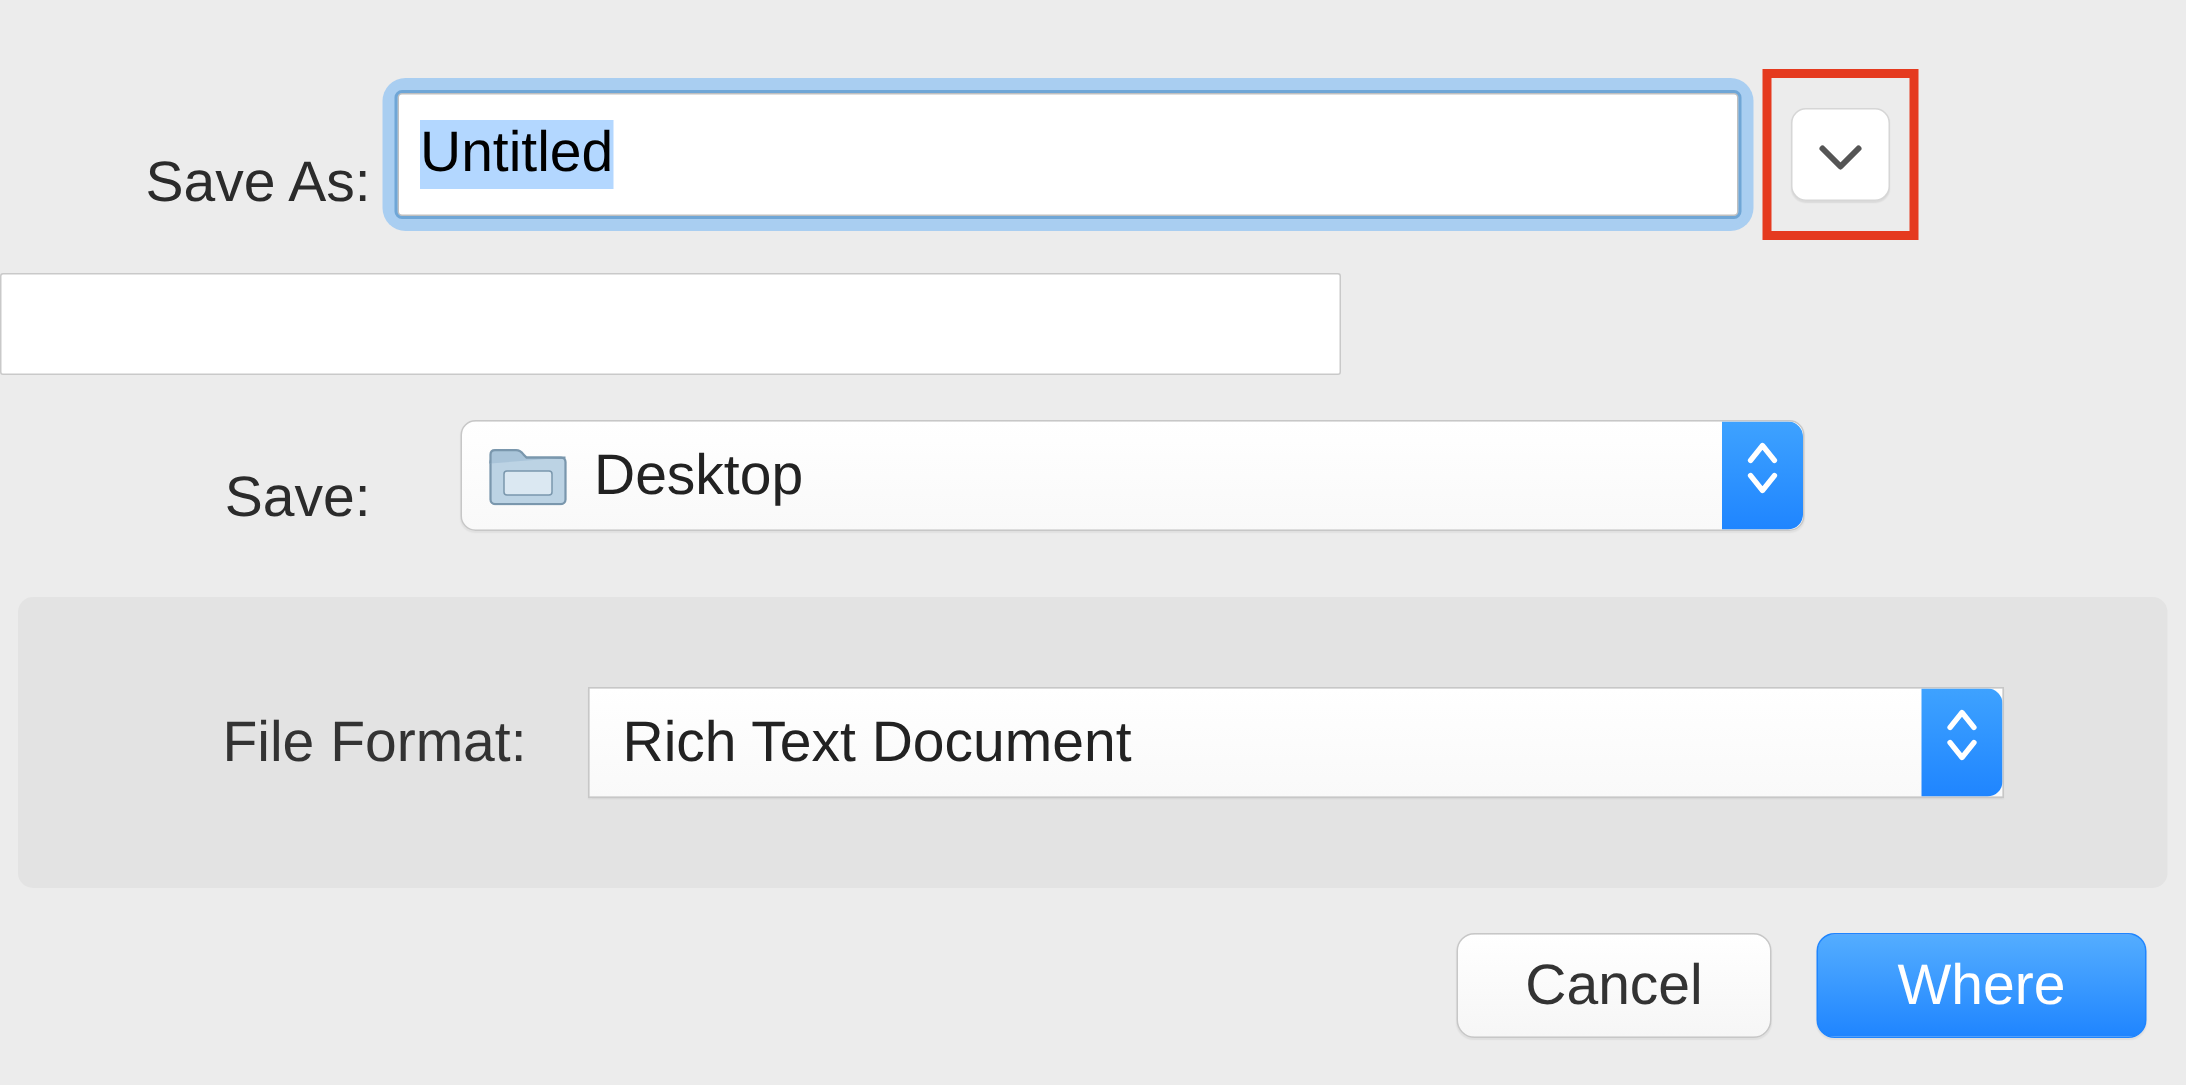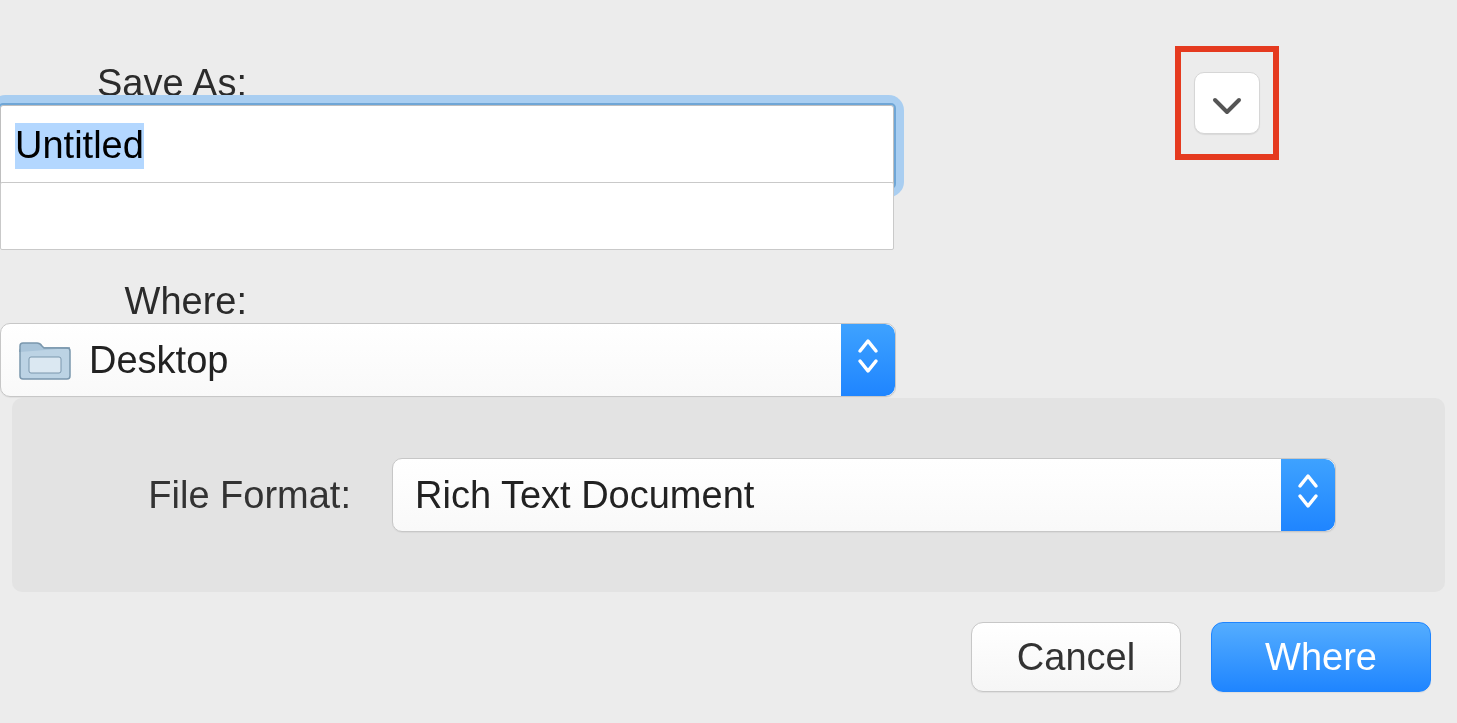--- a/index.html
+++ b/index.html
@@ -17,22 +17,21 @@
     position: relative;
     width: 1457px;
     height: 723px;
   }
 
   
   .row {
     position: absolute;
     left: 0;
     display: flex;
-    align-items: flex-start;
-    flex-direction: column;
+    align-items: flex-end;
   }
   .label {
     width: 265px;
     text-align: right;
     padding-right: 18px;
     box-sizing: border-box;
     font-size: 38px;
     color: #2b2b2b;
     white-space: nowrap;
   }
@@ -122,20 +121,21 @@
     width: 894px;
     height: 72px;
     background: linear-gradient(#ffffff,#f9f9f9);
     border: 1px solid #c7c7c7;
     border-radius: 10px;
     display: flex;
     align-items: center;
     position: relative;
     overflow: hidden;
     box-shadow: 0 1px 1px rgba(0,0,0,0.05);
+    margin-left: 42px;
   }
   .where-select .folder-glyph {
     margin-left: 18px;
     margin-right: 18px;
     display:flex;
     align-items:center;
   }
   .where-select .where-text {
     font-size: 38px;
     color: #222;
@@ -175,21 +175,21 @@
     box-sizing: border-box;
     font-size: 38px;
     color: #333;
     white-space: nowrap;
   }
   .format-select {
     width: 920px;
     height: 72px;
     background: linear-gradient(#ffffff,#f9f9f9);
     border: 1px solid #c7c7c7;
-    border-radius: 10px;
+    border-radius: 0;
     display: flex;
     align-items: center;
     position: relative;
     overflow: hidden;
     padding-left: 22px;
     font-size: 38px;
     color: #222;
     box-shadow: 0 1px 1px rgba(0,0,0,0.05);
   }
 
@@ -247,21 +247,21 @@
         </svg>
       </span>
     </div>
   </div>
 
   <div class="row row-tags">
     <div class="tags-input"></div>
   </div>
 
   <div class="row row-where">
-    <div class="label">Where:</div>
+    <div class="label">Save:</div>
     <div class="where-select">
       <span class="folder-glyph">
         <svg width="52" height="40" viewBox="0 0 52 40">
           <rect x="1" y="8" width="50" height="31" rx="3" fill="#bcd3e4" stroke="#7a97ad" stroke-width="1.5"></rect>
           <path d="M1 12 L1 6 Q1 3 4 3 L18 3 Q21 3 23 6 L25 8 L51 8" fill="#a9c4d9" stroke="#7a97ad" stroke-width="1.5"></path>
           <rect x="10" y="17" width="32" height="16" rx="2" fill="#dbe8f2" stroke="#7a97ad" stroke-width="1"></rect>
         </svg>
       </span>
       <span class="where-text">Desktop</span>
       <div class="stepper-cap">

